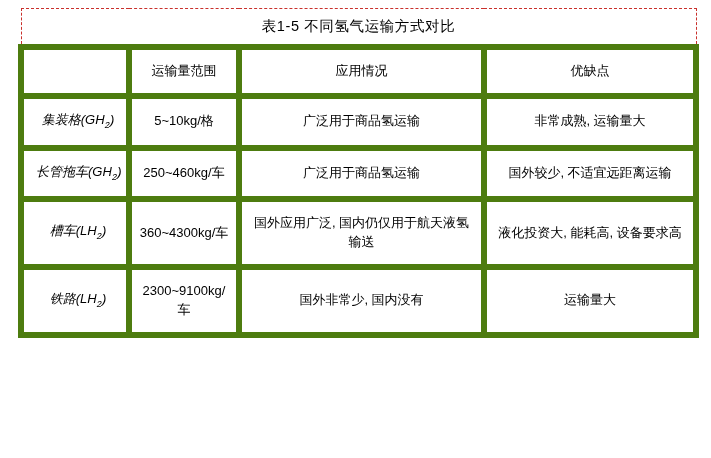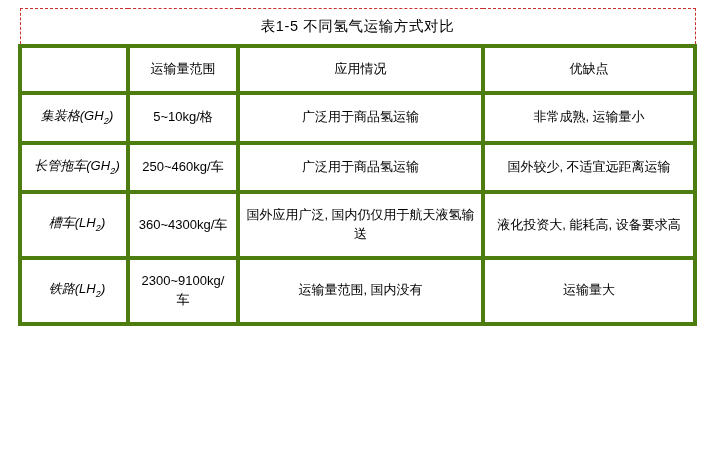--- a/index.html
+++ b/index.html
@@ -21,21 +21,21 @@
     box-sizing: border-box;
     padding: 8px 18px 8px 18px;
   }
   table.cmp {
     border-collapse: collapse;
     width: 675px;
     margin: 0 auto;
     table-layout: fixed;
   }
   table.cmp td, table.cmp th {
-    border: 4px solid #4d7c0f;
+    border: 6px solid #4d7c0f;
     padding: 12px 6px;
     text-align: center;
     vertical-align: middle;
     font-weight: normal;
     font-size: 13px;
     line-height: 1.45;
     color: #000000;
   }
   .title-cell {
     border: 1px dashed #c9302c !important;
@@ -87,21 +87,21 @@
         <th class="head-cell"></th>
         <th class="head-cell">运输量范围</th>
         <th class="head-cell">应用情况</th>
         <th class="head-cell">优缺点</th>
       </tr>
 
       <tr>
         <td class="rowname"><span>集装格</span><span>(GH</span><span class="sub">2</span><span>)</span></td>
         <td class="num">5~10kg/格</td>
         <td>广泛用于商品氢运输</td>
-        <td>非常成熟, 运输量小</td>
+        <td>非常成熟, 运输量大</td>
       </tr>
 
       <tr>
         <td class="rowname"><span>长管拖车</span><span>(GH</span><span class="sub">2</span><span>)</span></td>
         <td class="num">250~460kg/车</td>
         <td>广泛用于商品氢运输</td>
         <td>国外较少, 不适宜远距离运输</td>
       </tr>
 
 
@@ -109,18 +109,18 @@
         <td class="rowname"><span>槽车</span><span>(LH</span><span class="sub">2</span><span>)</span></td>
         <td class="num">360~4300kg/车</td>
         <td>国外应用广泛, 国内仍仅用于航天液氢输送</td>
         <td>液化投资大, 能耗高, 设备要求高</td>
       </tr>
 
 
       <tr>
         <td class="rowname"><span>铁路</span><span>(LH</span><span class="sub">2</span><span>)</span></td>
         <td class="num">2300~9100kg/车</td>
-        <td>运输量范围, 国内没有</td>
+        <td>国外非常少, 国内没有</td>
         <td>运输量大</td>
       </tr>
     </tbody>
   </table>
 </div>
 
 </body></html>

